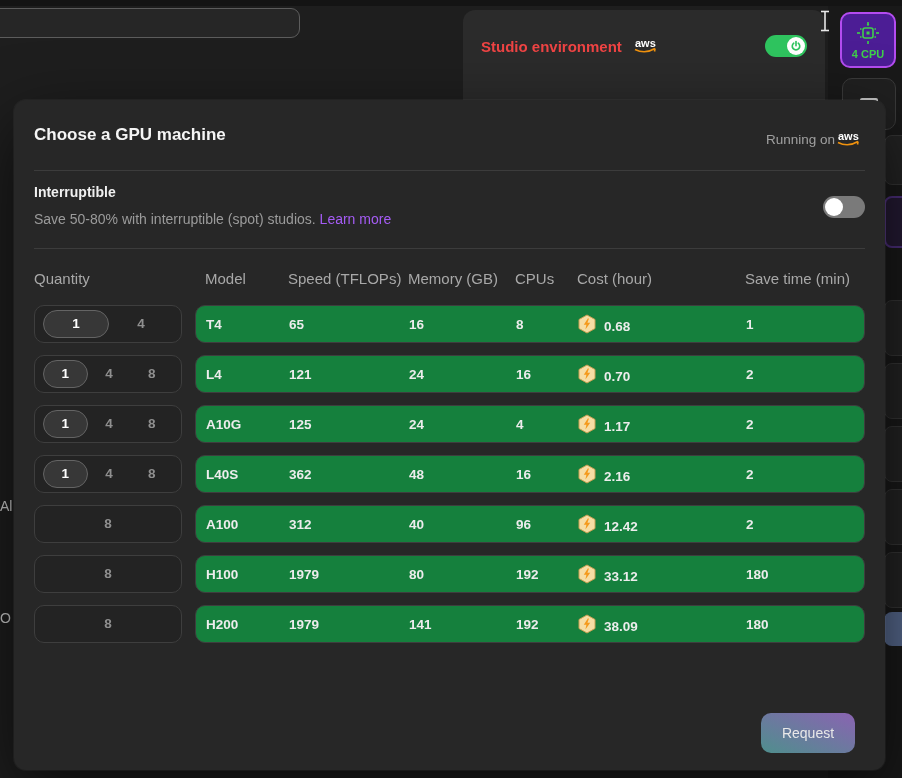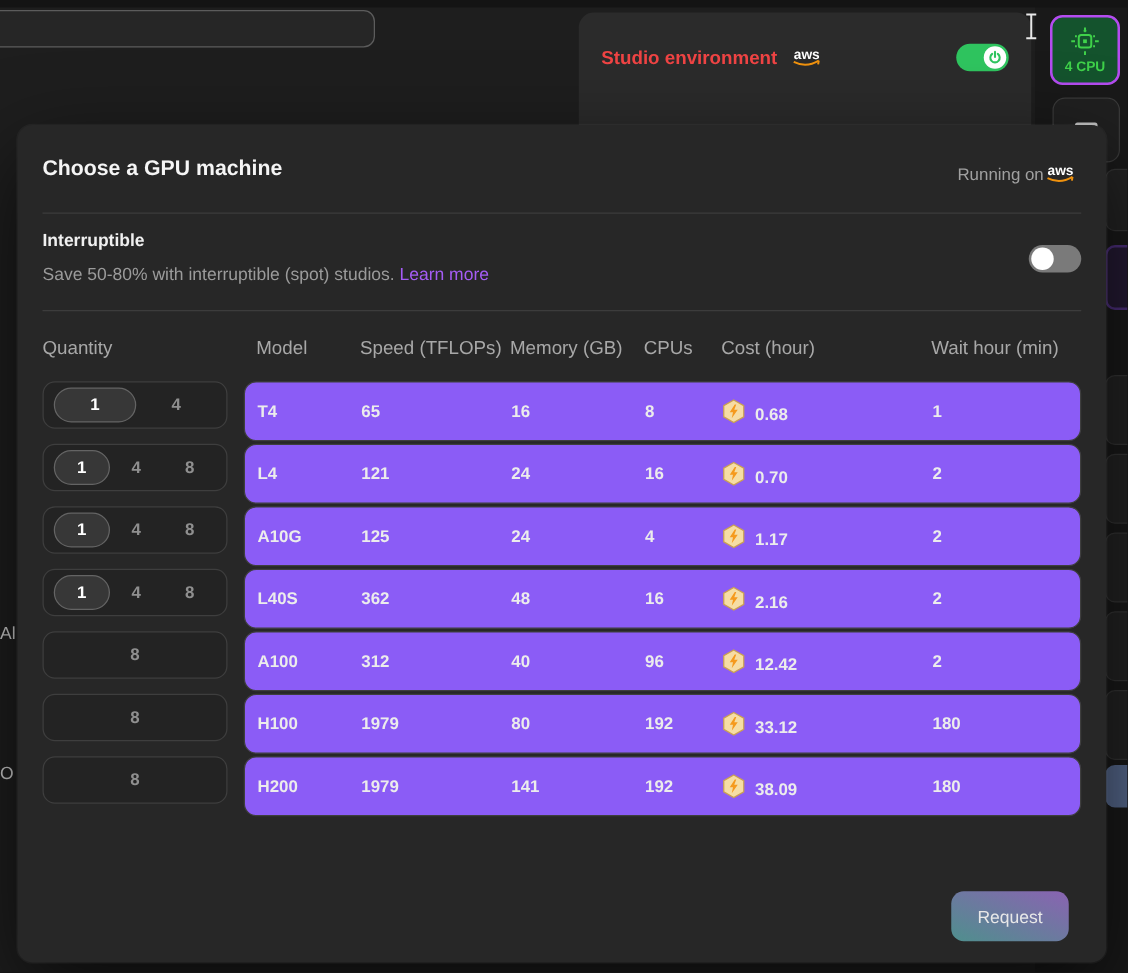--- a/index.html
+++ b/index.html
@@ -32,21 +32,21 @@
   .toggle.on  { background:#2fc45f; margin-left:auto; }
   .toggle.off { background:#7a7a7a; }
   .knob { position:absolute; top:2px; width:18px; height:18px; background:#fff; border-radius:50%;
           display:flex; align-items:center; justify-content:center; }
   .toggle.on .knob { right:2px; }
   .toggle.off .knob { left:2px; }
 
   .ibeam { position:absolute; left:820px; top:10px; z-index:2; }
 
   
-  .cpu-badge { position:absolute; left:840px; top:12px; width:56px; height:56px; background:#14532d;
+  .cpu-badge { position:absolute; left:840px; top:12px; width:56px; height:56px; background:#4c1d95;
                border:2px solid #b44cf0; border-radius:10px; z-index:2; display:flex; flex-direction:column;
                align-items:center; justify-content:center; gap:2px; }
   .cpu-badge-label { color:#3fd14a; font-size:11px; font-weight:700; }
   .side-box { position:absolute; left:842px; top:78px; width:54px; height:52px; background:#202020;
               border:1px solid #3a3a3a; border-radius:10px; z-index:2; display:flex; align-items:center;
               justify-content:center; }
   .edge-frag { position:absolute; left:884px; width:30px; border-radius:8px; background:#232323;
                border:1px solid #343434; z-index:1; }
   .edge-frag.purple { background:#241a33; border:2px solid #4b2e7a; }
   .edge-frag.blue { background:#56688c; border:none; }
@@ -69,22 +69,22 @@
   .thead { position:absolute; left:20px; right:20px; top:170px; height:18px; }
   .th { position:absolute; top:0; color:#a8a8a8; font-size:15px; white-space:nowrap; }
   .th-0{left:0} .th-1{left:171px} .th-2{left:254px} .th-3{left:374px} .th-4{left:481px} .th-5{left:543px} .th-6{left:711px}
 
   .rows { position:absolute; left:20px; top:205px; }
   .grow { position:relative; width:831px; height:38px; margin-bottom:12px; }
   .qbox { position:absolute; left:0; top:0; width:148px; height:38px; border:1px solid #3e3e3e;
           border-radius:10px; background:#232323; display:flex; align-items:center; padding:0 8px; cursor:pointer; }
   .qopt { flex:1; text-align:center; color:#8f8f8f; font-size:13.5px; font-weight:600; line-height:26px; cursor:pointer; }
   .qopt.sel { background:#373737; border:1px solid #646464; border-radius:999px; color:#fff; }
-  .sbox { position:absolute; left:161px; top:0; width:670px; height:48px; border:1px solid #3e3e3e;
-          border-radius:10px; background:#8b5cf6; cursor:pointer; }
+  .sbox { position:absolute; left:161px; top:0; width:670px; height:38px; border:1px solid #3e3e3e;
+          border-radius:10px; background:#15803d; cursor:pointer; }
   .c { position:absolute; top:50%; transform:translateY(-50%); color:#ececec; font-size:13.5px;
        font-weight:600; white-space:nowrap; }
   .c-model{left:10px} .c-speed{left:93px} .c-mem{left:213px} .c-cpus{left:320px}
   .c-cost{left:382px; display:flex; align-items:flex-end; gap:8px;}
   .c-wait{left:550px}
 
   .request-btn { position:absolute; right:30px; top:613px; width:94px; height:40px; border:none;
                  border-radius:10px; background:linear-gradient(to top right, #4f8f8d, #8a63b2);
                  color:#e8e8e8; font-size:14px; font-family:"Liberation Sans", sans-serif; cursor:pointer; }
 </style>
@@ -189,21 +189,21 @@
 
       <div class="divider div-2"></div>
 
       <div class="thead" id="thead">
           <span class="th th-0">Quantity</span>
           <span class="th th-1">Model</span>
           <span class="th th-2">Speed (TFLOPs)</span>
           <span class="th th-3">Memory (GB)</span>
           <span class="th th-4">CPUs</span>
           <span class="th th-5">Cost (hour)</span>
-          <span class="th th-6">Wait hour (min)</span>
+          <span class="th th-6">Save time (min)</span>
         </div>
       <div class="rows" id="rows">
           <div class="grow">
             <div class="qbox">
               <span class="qopt sel">1</span>
               <span class="qopt">4</span>
             </div>
             <div class="sbox">
               <span class="c c-model">T4</span>
               <span class="c c-speed">65</span>

